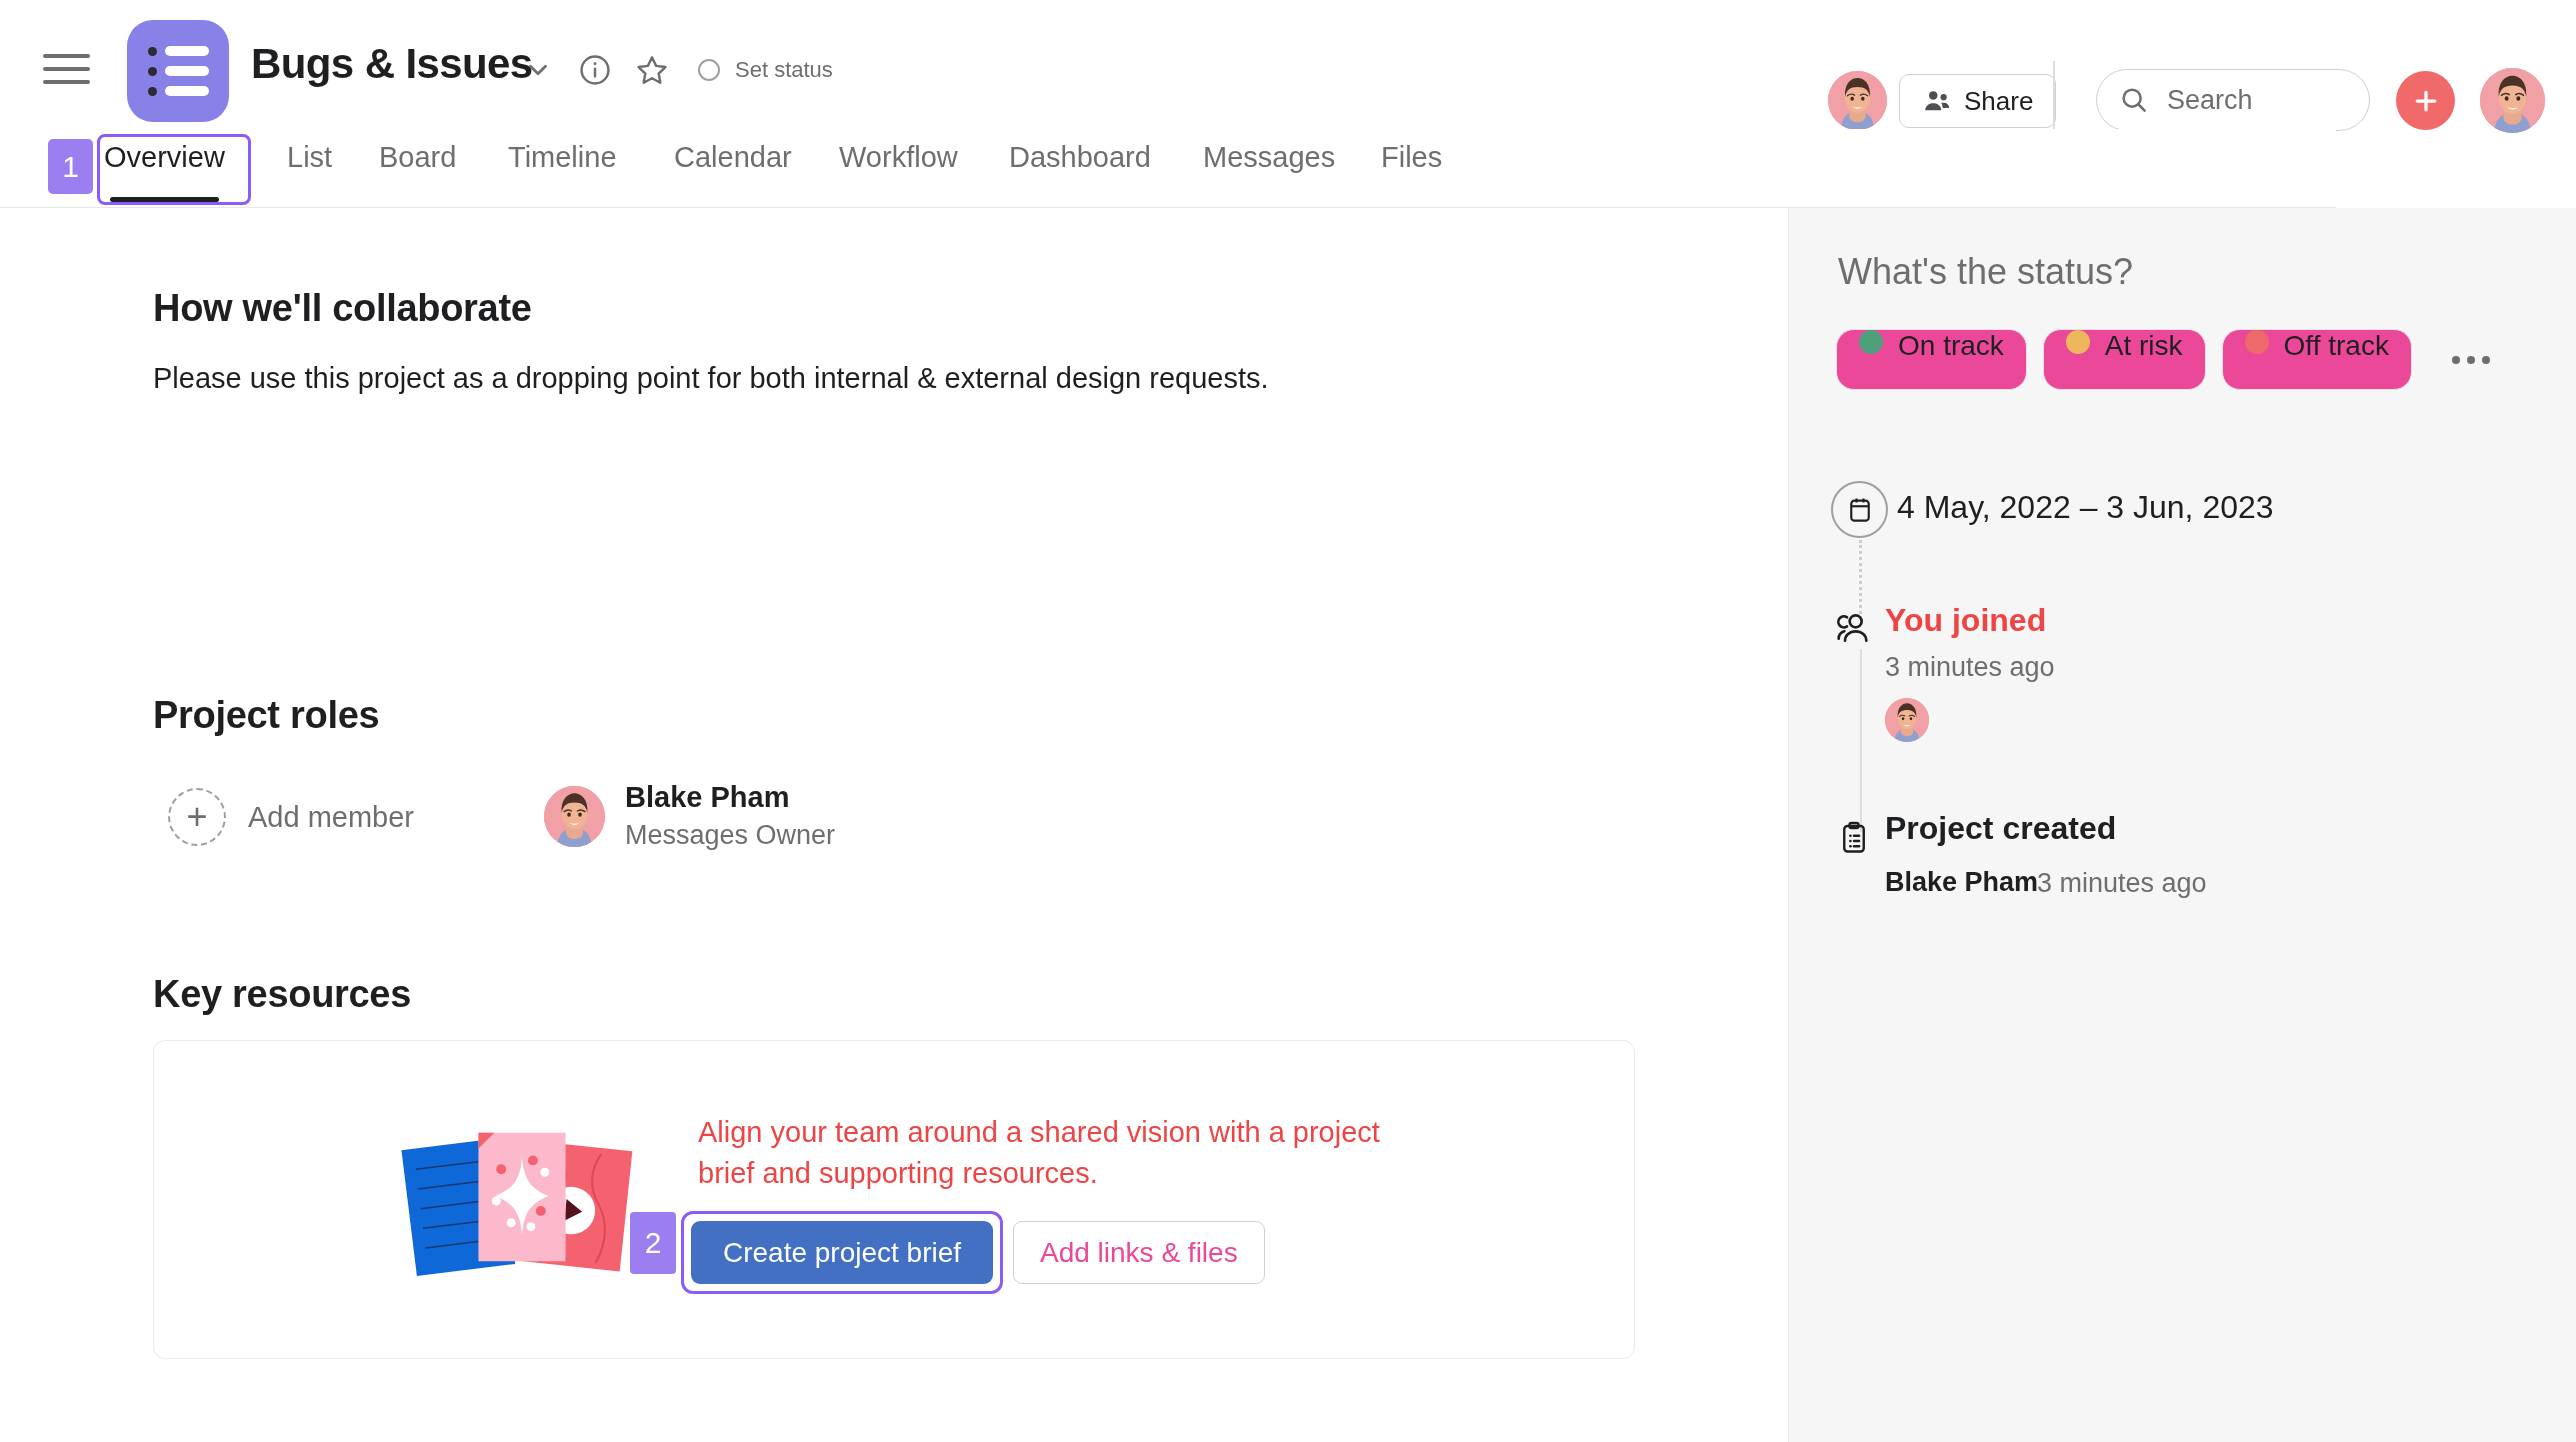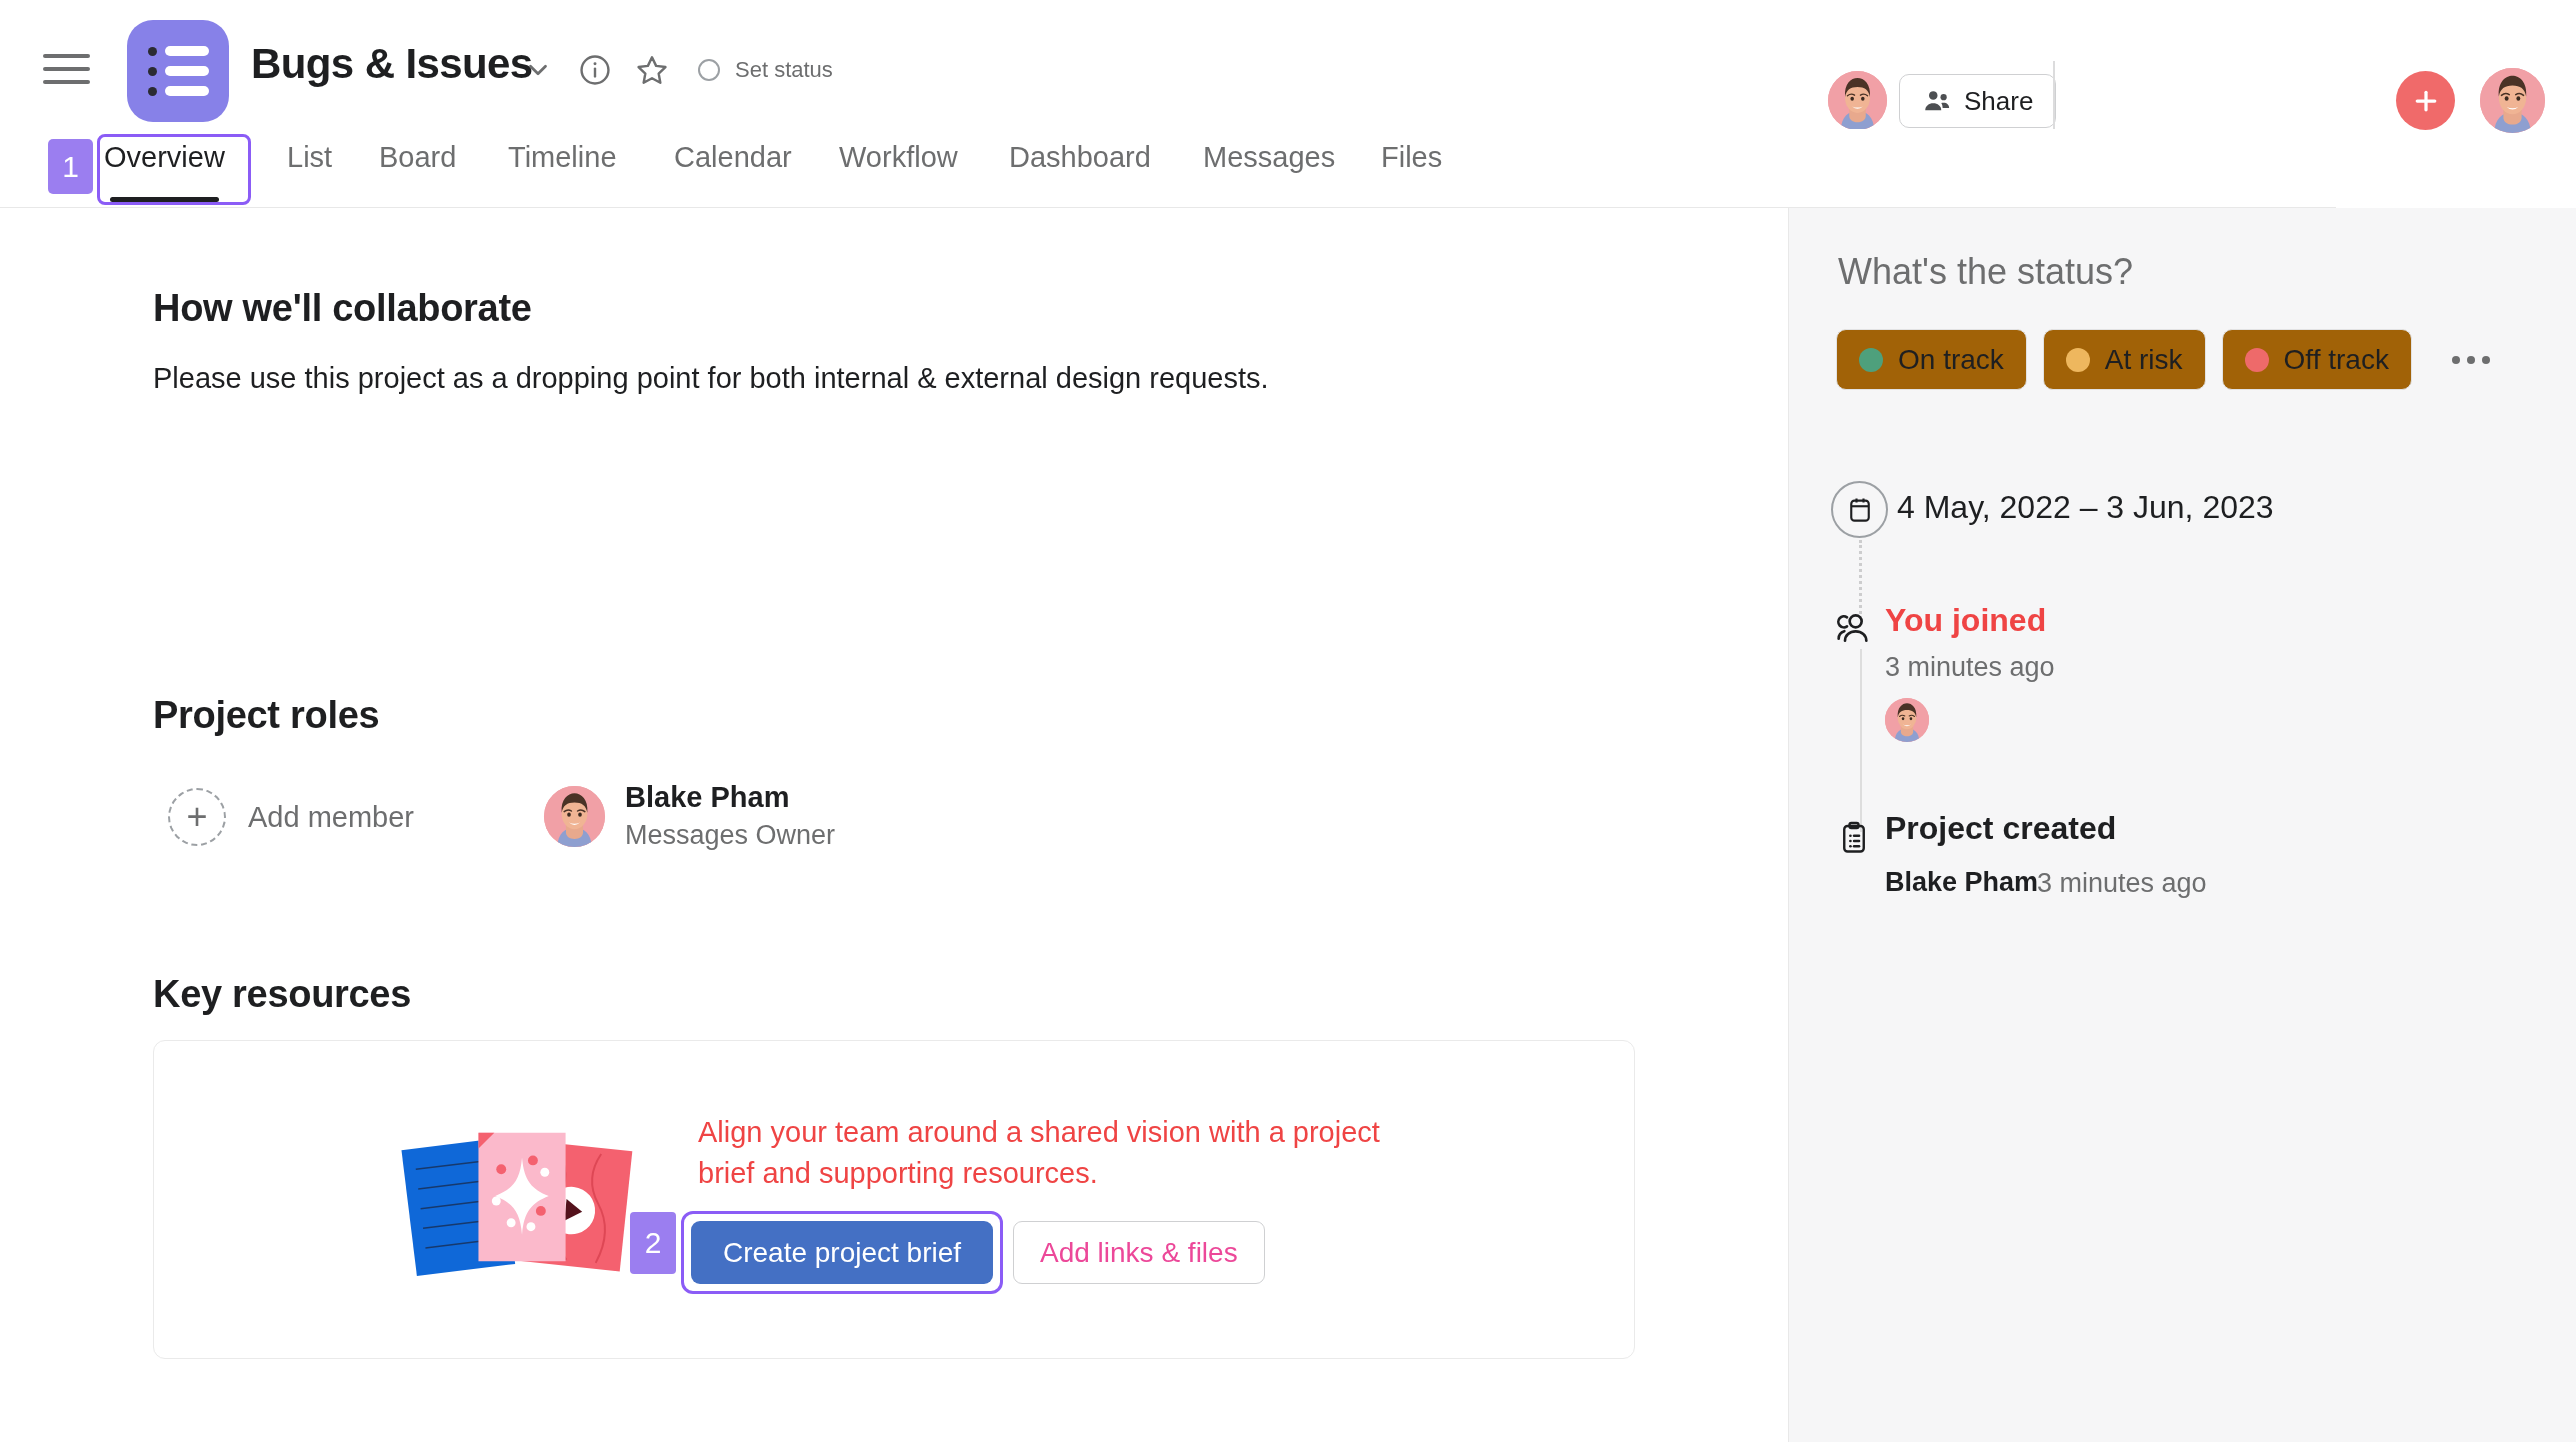--- a/index.html
+++ b/index.html
@@ -200,23 +200,23 @@
     position: absolute; left: 1788px; top: 208px;
     width: 788px; height: 1234px;
     background: #f6f6f7; border-left: 1.6px solid #e8e8e8;
   }
   .sb-title {
     position: absolute; left: 1838px; top: 251px;
     font-size: 36px; color: #6d6e6f; font-weight: 400;
   }
   .status-row { position: absolute; left: 1836px; top: 329px; display: flex; align-items: center; gap: 16px; }
   .status-btn {
-    height: 61px; padding: 0 22px; border-radius: 10px;
-    border: 1.6px solid #e2e2e3; background: #a16207;
-    display: flex; align-items: center; gap: 15px; cursor: pointer;
+    height: 61px; padding: 0 22px; border-radius: 18px;
+    border: 1.6px solid #e2e2e3; background: #ec4899;
+    display: flex; gap: 15px; cursor: pointer;
     font-size: 28px; color: #1e1f21; white-space: nowrap;
   }
   .sdot { width: 24px; height: 24px; border-radius: 50%; }
   .more-dots {
     display: flex; gap: 7px; align-items: center;
     padding: 0 16px; height: 61px; cursor: pointer; margin-left: 8px;
   }
   .more-dots i { width: 8px; height: 8px; border-radius: 50%; background: #6d6e6f; display: block; }
   .tl-line-dotted {
     position: absolute; left: 1859px; top: 540px;
@@ -341,20 +341,27 @@
       <circle cx="9" cy="7.5" r="3.4"></circle>
         <path d="M2.6 19.4c0-3.6 2.9-5.7 6.4-5.7s6.4 2.1 6.4 5.7z"></path>
       <circle cx="17.3" cy="8.9" r="2.5"></circle>
         <path d="M17.3 13.4c2.6 0 4.4 1.6 4.4 4.2h-5.2c0-1.6-.4-3-1.1-4.1.6-.1 1.2-.1 1.9-.1z"></path>
     </svg>
     <span>Share</span>
   </div>
 
   <div class="divider-v"></div>
 
+  <div class="search-box">
+    <svg width="30" height="30" viewBox="0 0 24 24" fill="none" stroke="#6d6e6f" stroke-width="2" stroke-linecap="round">
+        <circle cx="10.5" cy="10.5" r="6.8"></circle>
+        <line x1="15.4" y1="15.4" x2="20.5" y2="20.5"></line>
+      </svg>
+    <input type="text" placeholder="Search" style="">
+  </div>
 
   <div class="plus-btn">
     <svg width="30" height="30" viewBox="0 0 24 24" stroke="#fff" stroke-width="2.6" stroke-linecap="round">
         <line x1="12" y1="5" x2="12" y2="19"></line>
         <line x1="5" y1="12" x2="19" y2="12"></line>
       </svg>
   </div>
 
   <div class="avatar-sm" style="left:2480px; top:68px; width:65px; height:65px;">
     <svg class="face" viewBox="0 0 100 100">

